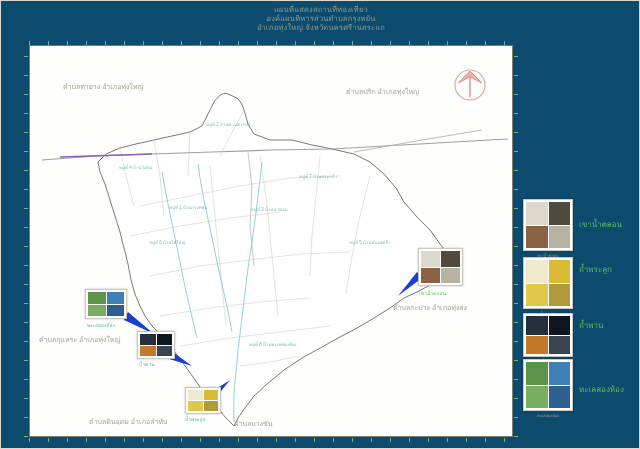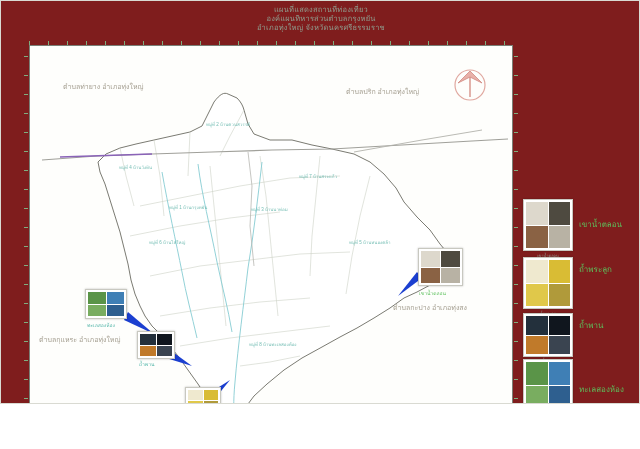--- a/index.html
+++ b/index.html
@@ -1,17 +1,17 @@
 <!DOCTYPE html>
 <html><head>
 <meta charset="utf-8">
 <style>
   html,body{margin:0;padding:0;}
   body{font-family:"Liberation Sans","DejaVu Sans",sans-serif;}
-  #page{position:relative;width:640px;height:404px;background:#7f1d1d;border:1px solid #d9dad2;box-sizing:border-box;overflow:hidden;text-decoration:underline;}
+  #page{position:relative;width:640px;height:449px;background:#0c4a6e;border:1px solid #d9dad2;box-sizing:border-box;overflow:hidden;text-decoration:underline;}
   .title{position:absolute;left:0;width:640px;text-align:center;color:#8f9e8f;font-size:7.5px;line-height:9px;letter-spacing:.2px;}
   #t1{top:4px;} #t2{top:13px;} #t3{top:22px;}
   #frame{position:absolute;left:28px;top:44px;width:484px;height:392px;border:1px solid #7a7f76;background:#fefefc;box-sizing:border-box;}
   .tickh{position:absolute;width:484px;height:4px;background:repeating-linear-gradient(90deg,#7fae7f 0 1px,transparent 1px 19px);}
   .tickv{position:absolute;width:4px;height:392px;background:repeating-linear-gradient(0deg,#7fae7f 0 1px,transparent 1px 19px);}
   #tick-top{left:28px;top:40px;} #tick-bot{left:28px;top:437px;}
   #tick-left{left:23px;top:44px;} #tick-right{left:513px;top:44px;}
   #mapsvg{position:absolute;left:29px;top:45px;}
   .edge-label{position:absolute;color:#a39d8f;font-size:7px;white-space:nowrap;}
   .place-label{position:absolute;color:#5fb3a8;font-size:4.5px;white-space:nowrap;opacity:.9;}
@@ -30,21 +30,21 @@
   #lp3{left:522px;top:312px;width:50px;height:44px;}
   #lp4{left:522px;top:358px;width:50px;height:52px;}
 </style>
 </head>
 <body>
 
 <div id="page">
 
   <div class="title" id="t1">แผนที่แสดงสถานที่ท่องเที่ยว</div>
   <div class="title" id="t2">องค์แผนทิหารส่วนตำบลกรุงหยัน</div>
-  <div class="title" id="t3">อำเภอทุ่งใหญ่  จังหวัดนครศรีธรรมราช</div>
+  <div class="title" id="t3">อำเภอทุ่งใหญ่  จังหวัดนครศรีานสระแก</div>
 
   <div class="tickh" id="tick-top"></div>
   <div class="tickh" id="tick-bot"></div>
   <div class="tickv" id="tick-left"></div>
   <div class="tickv" id="tick-right"></div>
 
   <div id="frame"></div>
 
   <svg id="mapsvg" width="482" height="390" viewBox="0 0 482 390">
 

